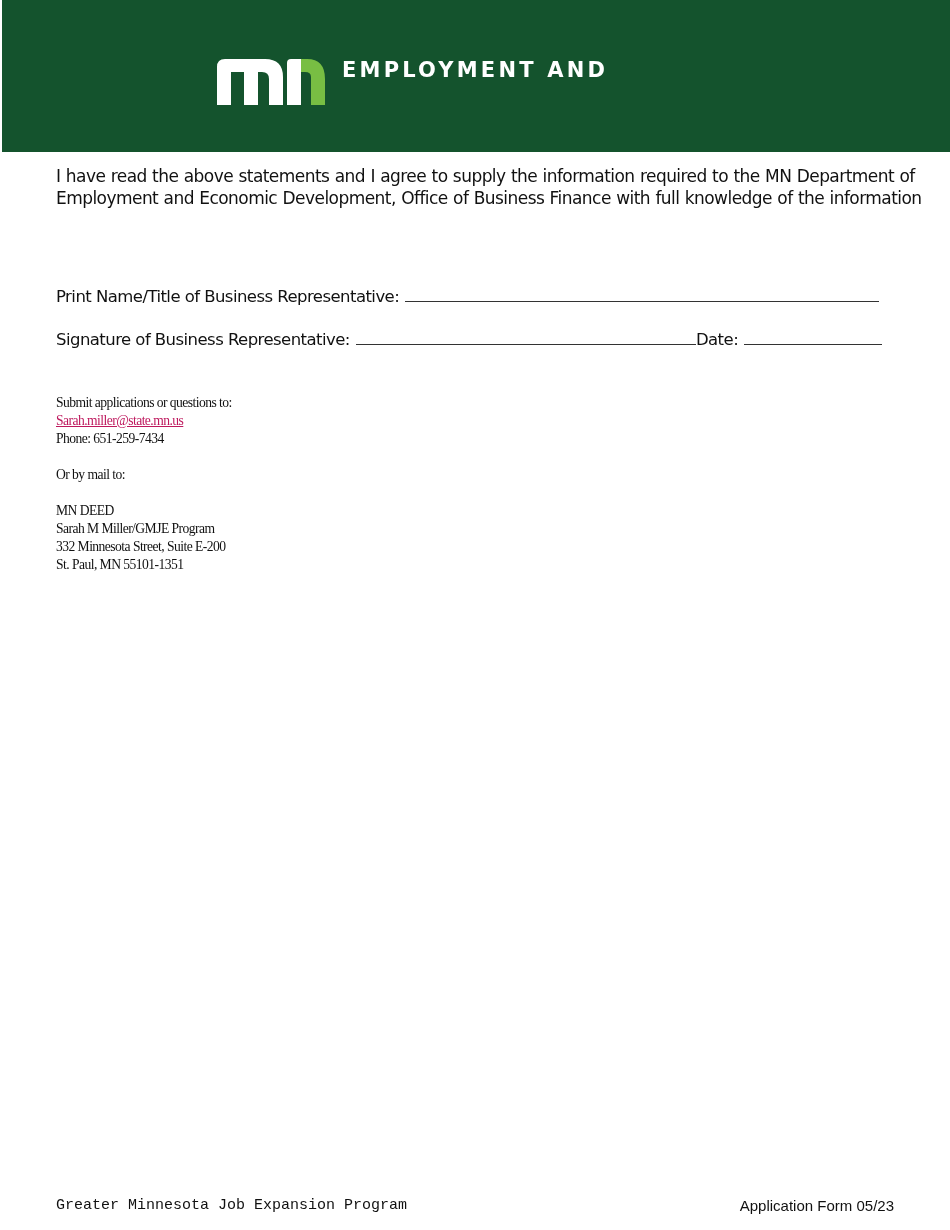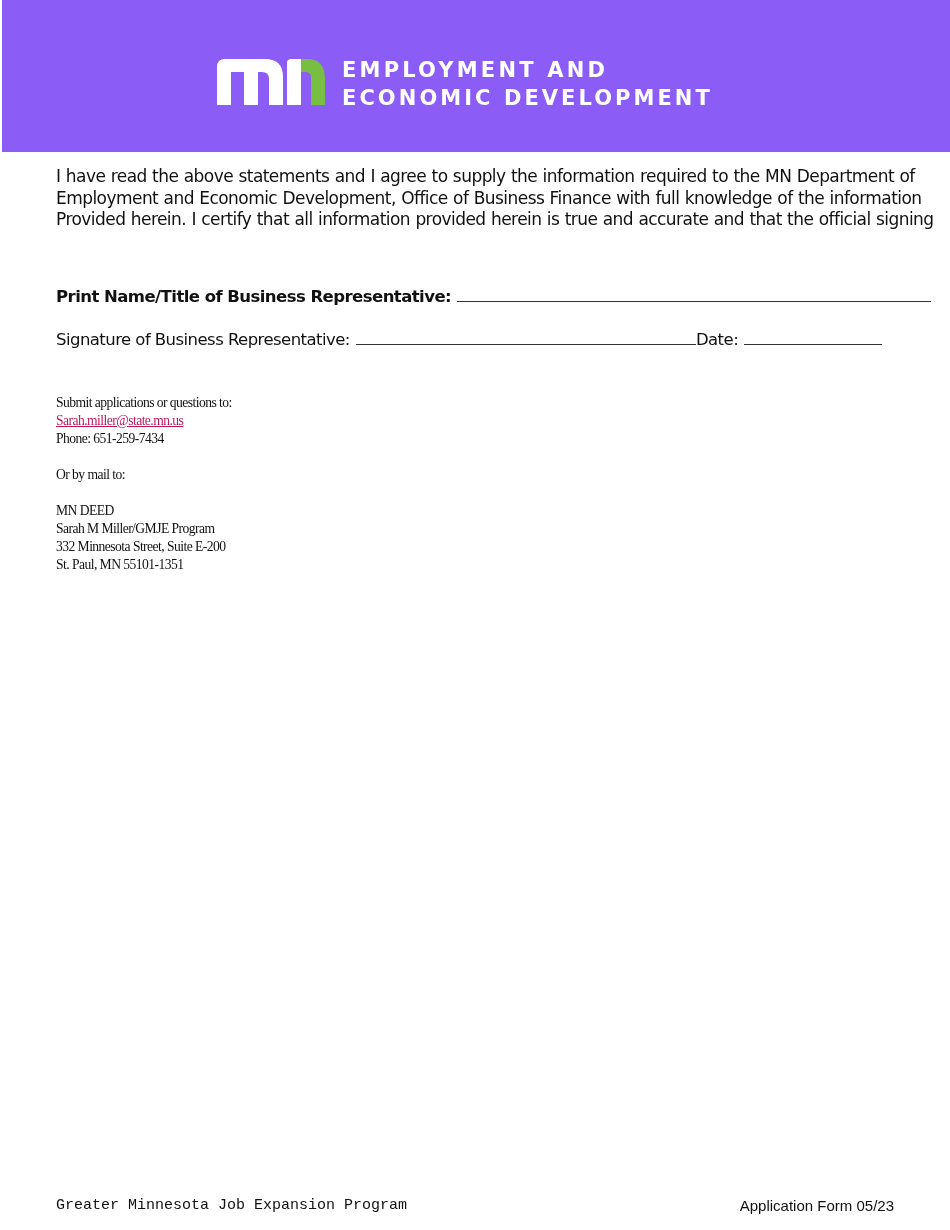--- a/index.html
+++ b/index.html
@@ -14,21 +14,21 @@
     overflow: hidden;
     font-family: "DejaVu Sans", "Liberation Sans", sans-serif;
     color: #111;
   }
   .banner {
     position: absolute;
     left: 2px;
     top: 0;
     width: 948px;
     height: 152px;
-    background: #8b5cf6;
+    background: #14532d;
   }
   .logo {
     position: absolute;
     left: 213px;
     top: 57px;
     width: 112px;
     height: 50px;
   }
   .agency-name {
     position: absolute;
@@ -66,21 +66,21 @@
     white-space: nowrap;
     color: #111;
   }
   .field-row .blank {
     display: inline-block;
     border-bottom: 1.3px solid #333;
     height: 14px;
     vertical-align: baseline;
     margin-left: 6px;
   }
-  .row-print { top: 287px; font-weight: bold; }
+  .row-print { top: 287px; }
   .row-sign { top: 330px; }
 
   .contact {
     position: absolute;
     left: 56px;
     top: 394px;
     font-size: 13.6px;
     line-height: 18px;
     letter-spacing: -0.55px;
     color: #111;
@@ -118,28 +118,26 @@
   <svg class="logo" viewBox="0 0 112 50" xmlns="http://www.w3.org/2000/svg">
 
     <path d="M2 48 V10 Q2 2 10 2 H50 Q68 2 68 20 V48 H54 V22 Q54 15 47 15 H43 V48 H29 V15 H16 V48 Z" fill="#ffffff"></path>
 
     <path d="M72 48 V6 Q72 2 76 2 H86 V48 Z" fill="#ffffff"></path>
 
     <path d="M86 2 H92 Q110 2 110 22 V48 H96 V20 Q96 15 90 15 H86 Z" fill="#78be43"></path>
   </svg>
   <div class="agency-name">
     <div class="line1">EMPLOYMENT AND</div>
-    <div class="line2">ECONOMIC DEVELOPMENT</div>
   </div>
 </div>
 
 <div class="statement">
   <div>I have read the above statements and I agree to supply the information required to the MN Department of</div>
   <div>Employment and Economic Development, Office of Business Finance with full knowledge of the information</div>
-  <div>Provided herein.  I certify that all information provided herein is true and accurate and that the official signing</div>
 </div>
 
 <div class="field-row row-print">
   <span>Print Name/Title of Business Representative:</span><span class="blank" style="width:474px;"></span>
 </div>
 
 <div class="field-row row-sign">
   <span>Signature of Business Representative:</span><span class="blank" style="width:340px;"></span><span>Date:</span><span class="blank" style="width:138px;"></span>
 </div>
 

